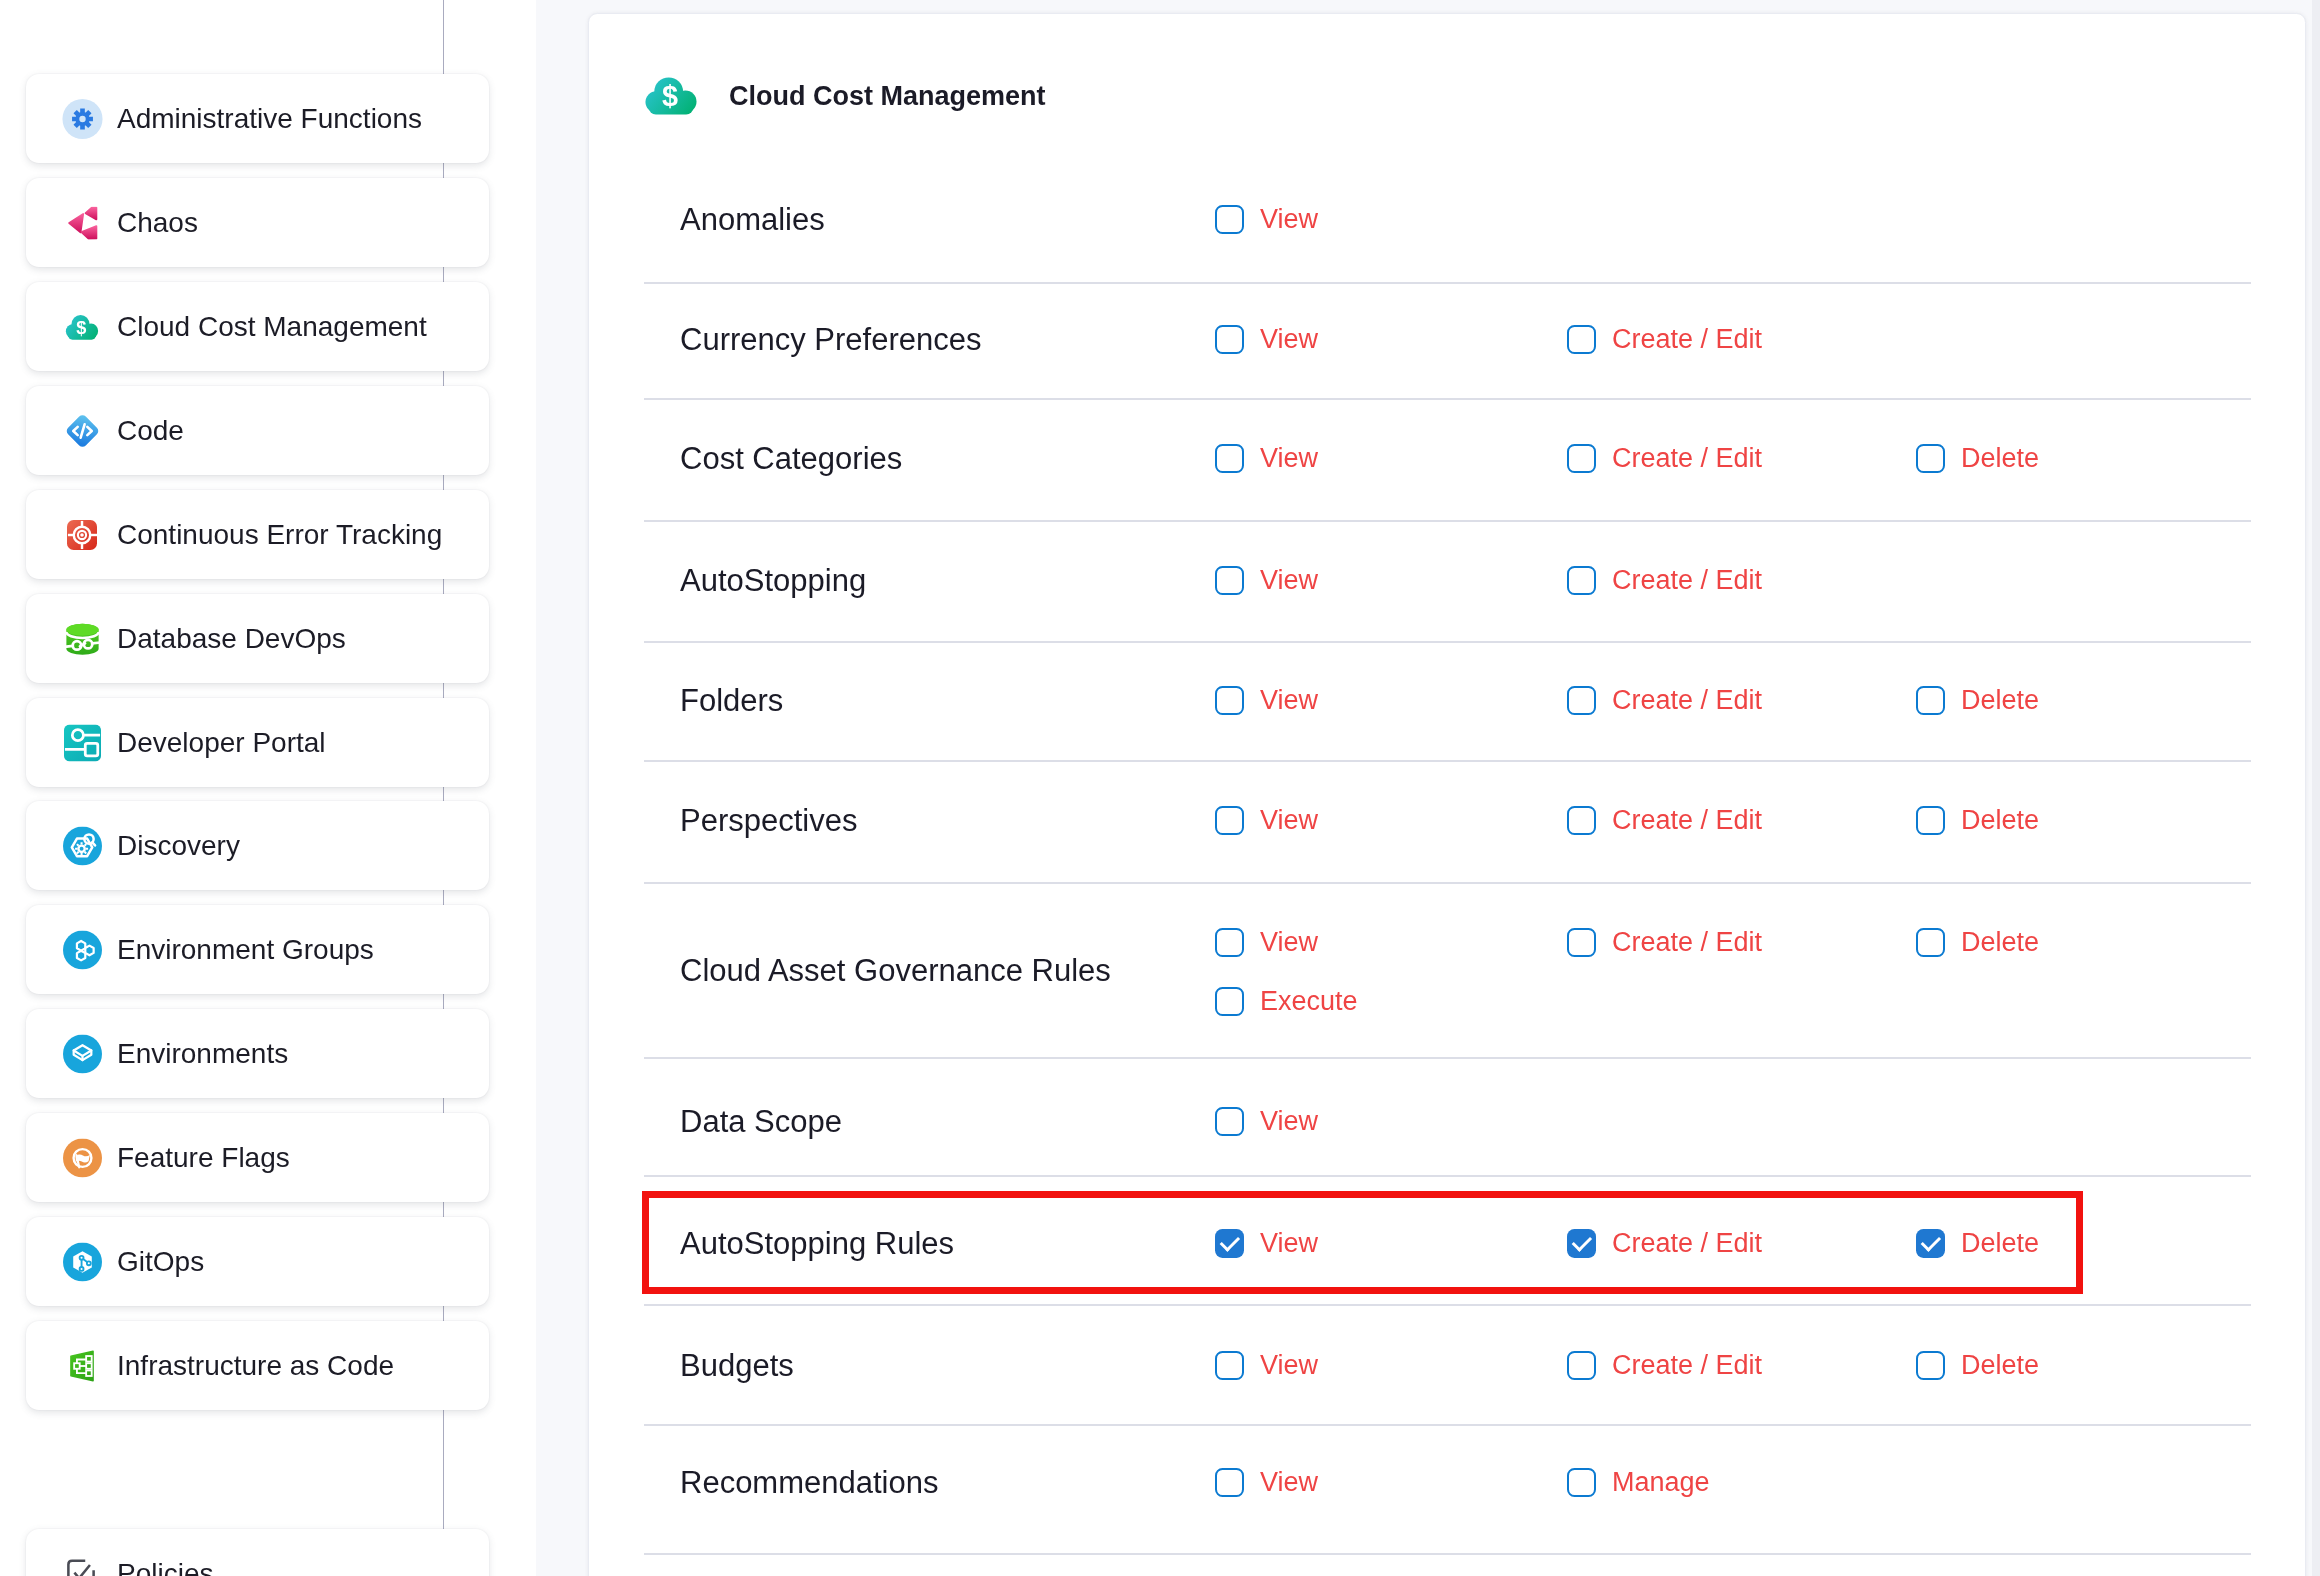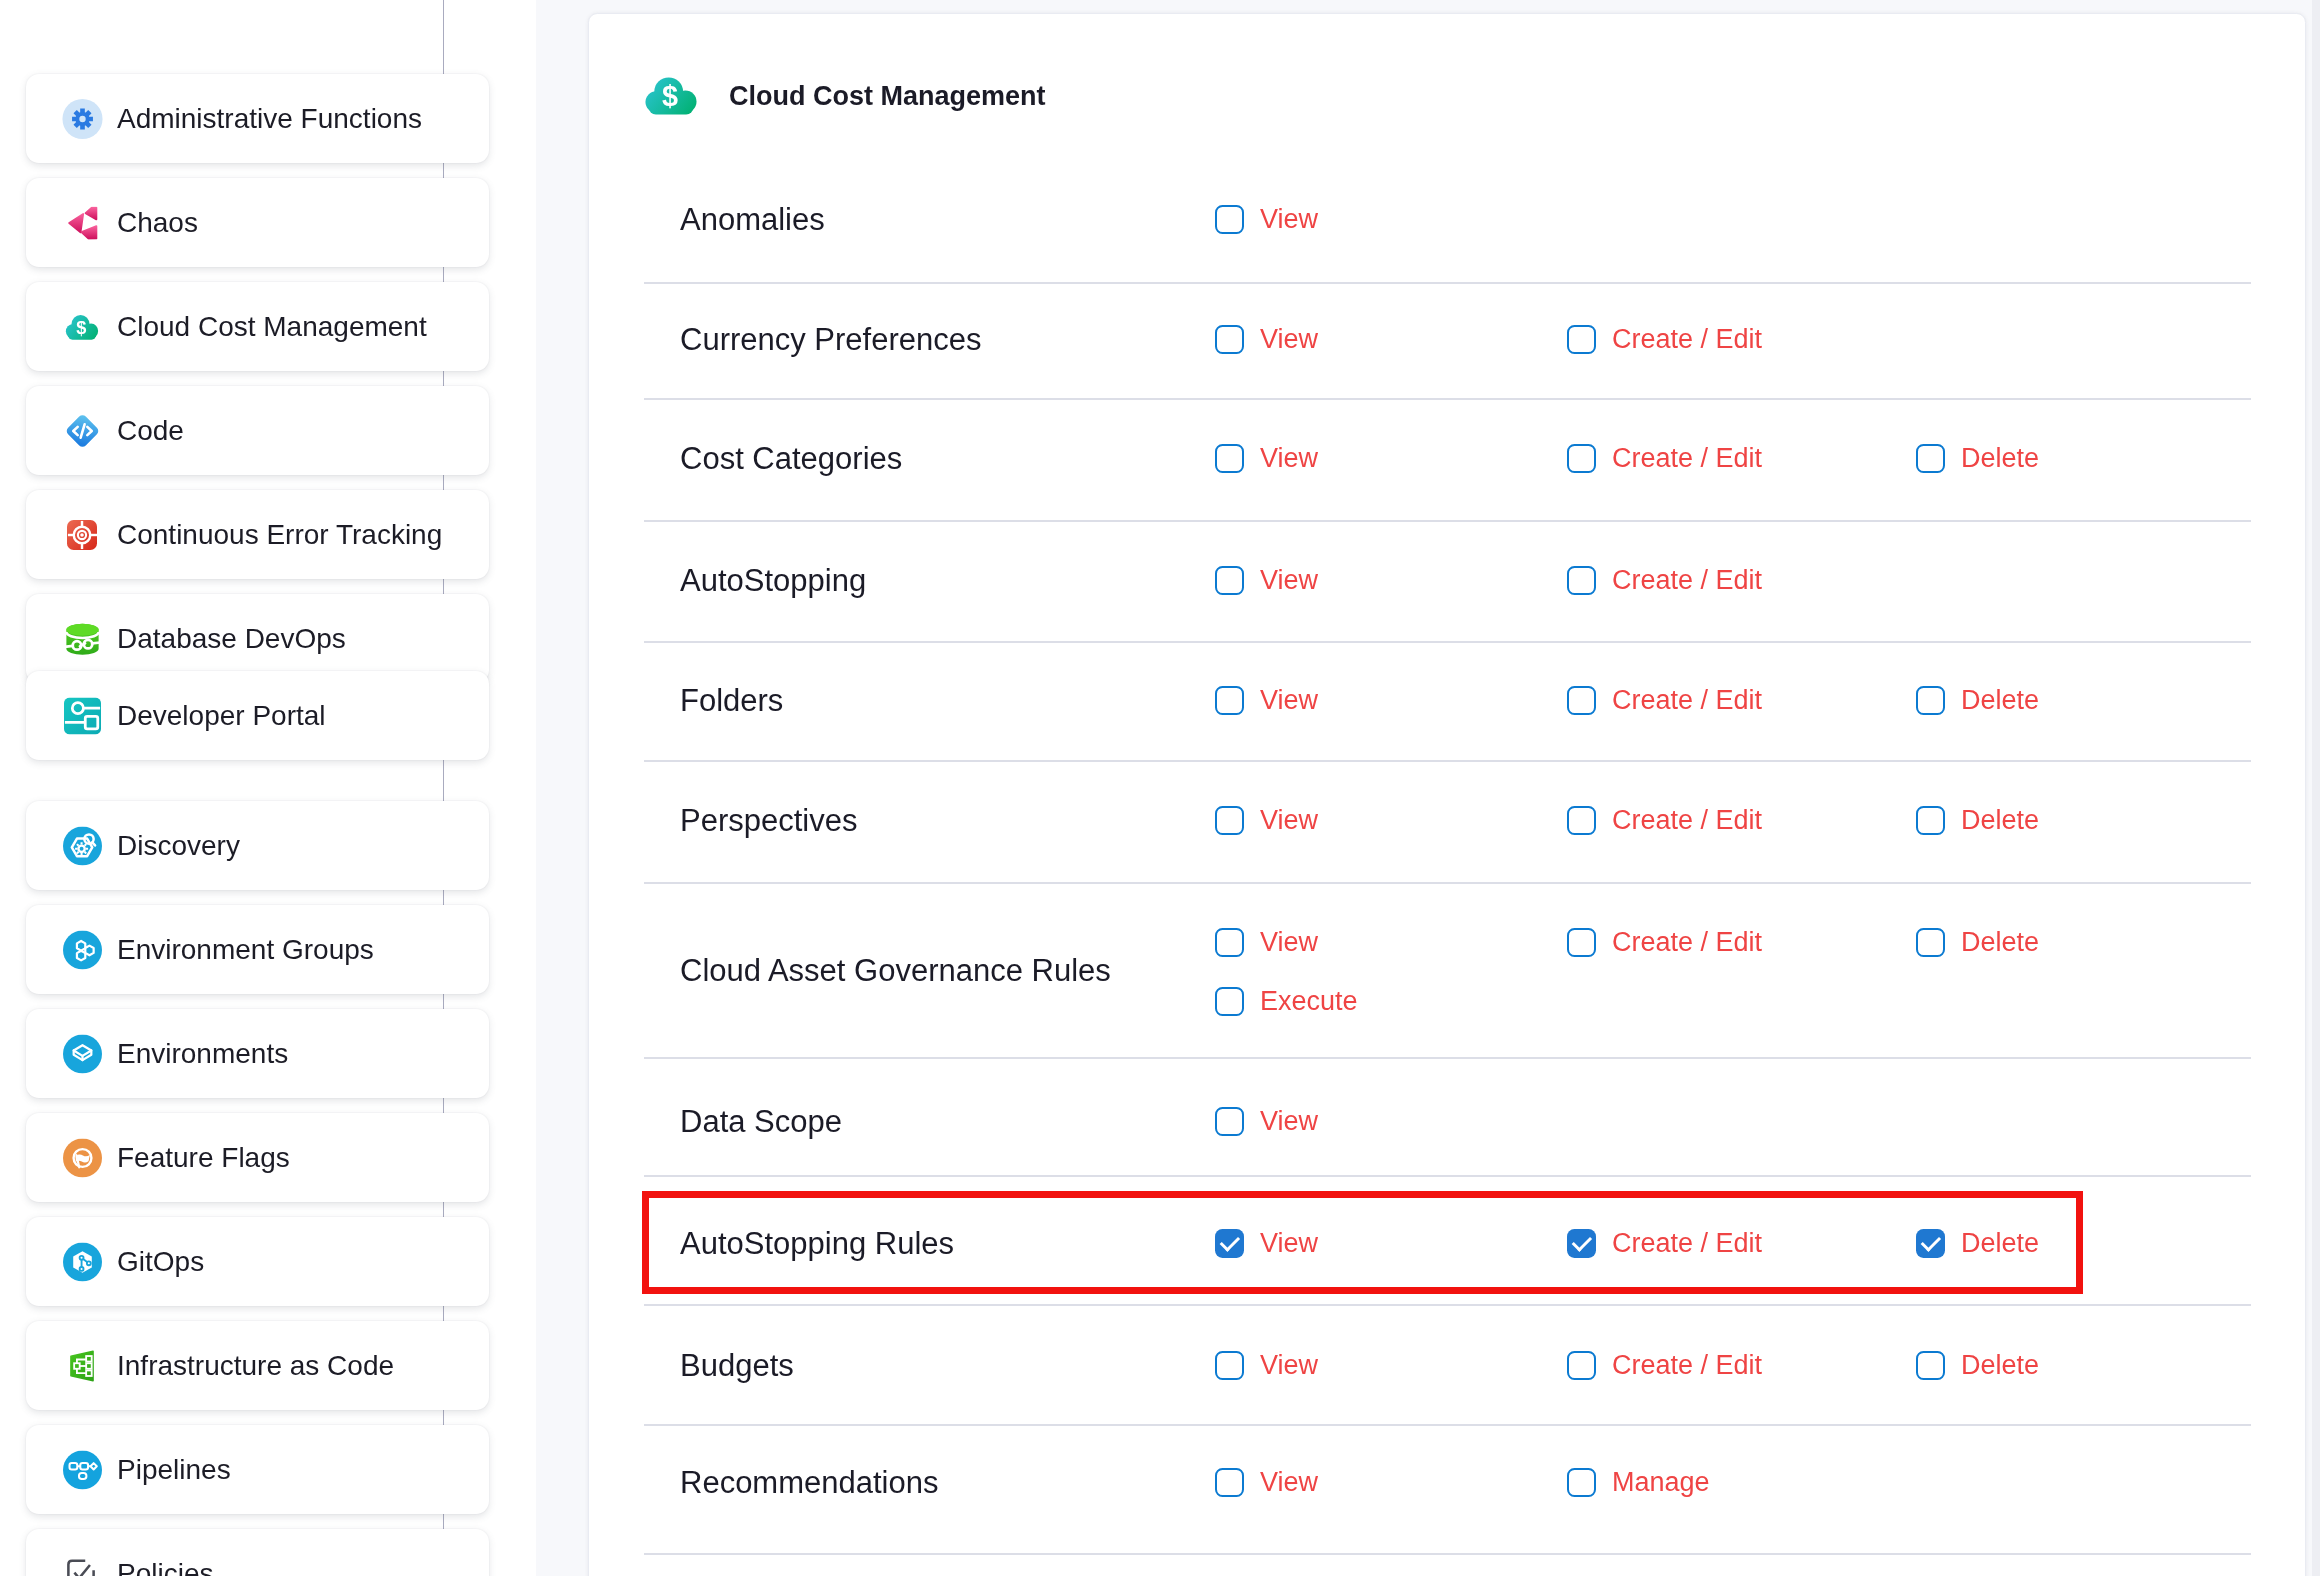--- a/index.html
+++ b/index.html
@@ -319,21 +319,21 @@
           <circle cx="14" cy="26" r="4.6"></circle>
           <circle cx="26" cy="24.6" r="4.6"></circle>
           <line x1="0.5" y1="27.5" x2="9.4" y2="26.4"></line>
           <line x1="30.6" y1="23.8" x2="39.5" y2="22.8"></line>
           <line x1="17.2" y1="27" x2="22.8" y2="23.7"></line>
         </g>
       </svg>
       <span class="mlbl">Database DevOps</span>
     </div>
 
-    <div class="mcard" style="top:671px">
+    <div class="mcard" style="top:698px">
       <svg class="mico" style="left:38px;transform:translateY(-50%)" width="37" height="37" viewBox="0 0 40 40">
         <defs>
             <linearGradient id="gdp" x1="0" y1="0" x2="1" y2="1">
           <stop offset="0" stop-color="#16c6c2"></stop>
               <stop offset="1" stop-color="#0caab4"></stop>
         </linearGradient>
           </defs>
         <rect x="0" y="0" width="40" height="40" rx="6" fill="url(#gdp)"></rect>
         <g stroke="#fff" stroke-width="3" fill="none">
           <circle cx="15" cy="11.5" r="6"></circle>
@@ -432,34 +432,20 @@
           <line x1="10.5" y1="17" x2="17.5" y2="17"></line>
           <path d="M7.5,20 V24.8 H17.5"></path>
           <rect x="17.5" y="6.2" width="6" height="6"></rect>
           <rect x="17.5" y="14" width="6" height="6"></rect>
           <rect x="17.5" y="21.8" width="6" height="6"></rect>
         </g>
       </svg>
       <span class="mlbl">Infrastructure as Code</span>
     </div>
 
-    <div class="mcard" style="top:1425px">
-      <svg class="mico" style="left:37px;transform:translateY(-50%)" width="39" height="39" viewBox="0 0 42 42">
-        <circle cx="21" cy="21" r="21" fill="#14a3de"></circle>
-        <g stroke="#fff" stroke-width="2.2" fill="none" stroke-linejoin="round">
-          <rect x="7" y="13.5" width="8.4" height="7" rx="2.4"></rect>
-          <line x1="15.4" y1="17" x2="18.6" y2="17"></line>
-          <rect x="18.6" y="13.5" width="8.4" height="7" rx="2.4"></rect>
-          <line x1="27" y1="17" x2="29.6" y2="17"></line>
-          <polygon points="33,13.6 36.4,17 33,20.4 29.6,17"></polygon>
-          <rect x="17.2" y="24.3" width="8" height="6.4" rx="3"></rect>
-        </g>
-      </svg>
-      <span class="mlbl">Pipelines</span>
-    </div>
 
     <div class="mcard" style="top:1529px">
       <svg class="mico" style="left:39px;transform:translateY(-50%)" width="32" height="32" viewBox="0 0 34 34">
         <g stroke="#4a4c55" fill="none" stroke-width="2.7">
           <path d="M21.5,3 H7.5 Q3.6,3 3.6,6.9 V27.1 Q3.6,31 7.5,31 H26.5 Q30.4,31 30.4,27.1 V13"></path>
           <path d="M10,15.5 L15,21.5 L26.5,7.5"></path>
         </g>
       </svg>
       <span class="mlbl">Policies</span>
     </div>

